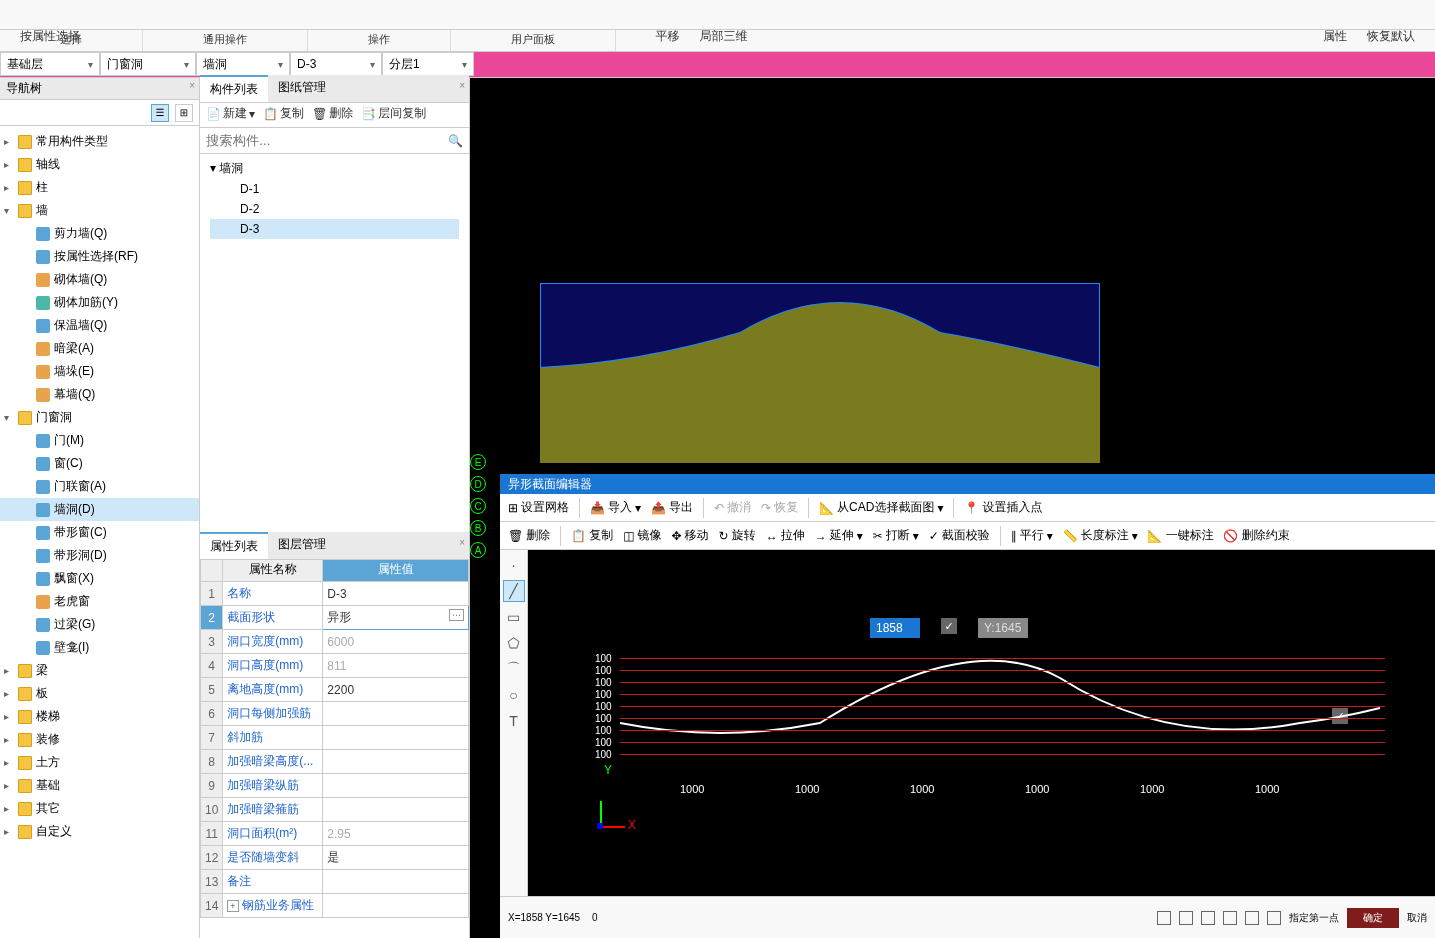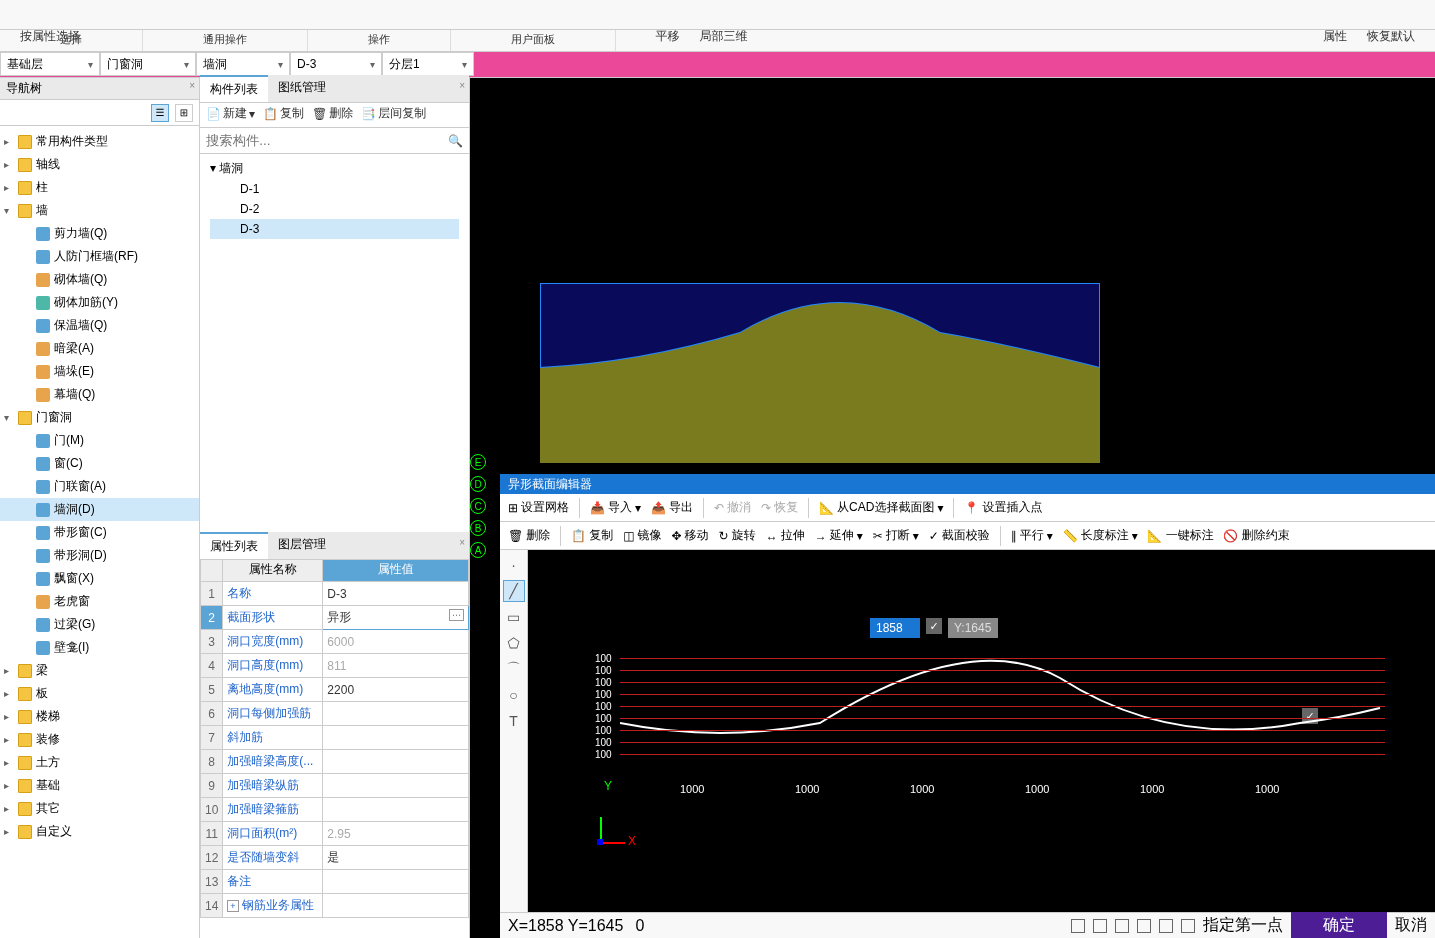--- a/index.html
+++ b/index.html
@@ -74,40 +74,40 @@
     .editor-toolbar2 { height: 28px; background: #fff; border-bottom: 1px solid #ccc; display: flex; align-items: center; gap: 10px; padding: 0 8px; }
     .et-btn { display: flex; align-items: center; gap: 3px; cursor: pointer; font-size: 12px; }
     .et-btn.disabled { color: #aaa; }
     .et-sep { width: 1px; height: 20px; background: #ccc; }
     
     .editor-body { flex: 1; background: #000; position: relative; }
     .draw-toolbar { position: absolute; left: 0; top: 0; width: 28px; bottom: 0; background: #f8f8f8; border-right: 1px solid #ccc; display: flex; flex-direction: column; padding-top: 4px; gap: 4px; align-items: center; }
     .draw-btn { width: 22px; height: 22px; border: 1px solid transparent; display: flex; align-items: center; justify-content: center; cursor: pointer; font-size: 14px; color: #555; }
     .draw-btn.active { background: #cfe8f9; border-color: #5ba4d6; }
     
-    .coord-input { position: absolute; top: 68px; left: 370px; display: flex; gap: 6px; }
+    .coord-input { position: absolute; top: 68px; left: 370px; display: flex; gap: 21px; }
     .coord-field { background: #fff; padding: 3px 6px; font-size: 12px; width: 50px; }
     .coord-field.active { background: #1976d2; color: #fff; }
     .coord-field.dim { background: #888; color: #ddd; }
     .check-sq { width: 16px; height: 16px; background: #666; color: #fff; display: flex; align-items: center; justify-content: center; font-size: 11px; }
     
     .grid-area { position: absolute; left: 120px; top: 108px; right: 50px; height: 120px; }
     .grid-line { position: absolute; left: 0; right: 0; height: 1px; background: #be1e1e; }
     .y-lbl { position: absolute; left: -25px; color: #fff; font-size: 10px; }
     .x-lbl { position: absolute; top: 125px; color: #fff; font-size: 11px; }
     
     .ori-axis { position: absolute; left: 100px; bottom: 70px; }
     .ori-axis .y-ax { position: absolute; left: 0; top: -25px; width: 2px; height: 25px; background: #0f0; }
     .ori-axis .x-ax { position: absolute; left: 0; top: 0; width: 25px; height: 2px; background: #f00; }
     .ori-axis .y-arr::after { content: "Y"; position: absolute; left: 4px; top: -38px; color: #0f0; }
     .ori-axis .x-arr::after { content: "X"; position: absolute; left: 28px; top: -8px; color: #f00; }
     
-    .editor-status { height: 26px; background: #f8f8f8; border-top: 1px solid #ccc; display: flex; align-items: center; padding: 0 8px; gap: 12px; font-size: 16px; }
+    .editor-status { height: 42px; background: #f8f8f8; border-top: 1px solid #ccc; display: flex; align-items: center; padding: 0 8px; gap: 12px; font-size: 10px; }
     .status-r { margin-left: auto; display: flex; gap: 8px; align-items: center; }
-    .ok-btn { background: #4c1d95; color: #fff; padding: 3px 32px; cursor: pointer; }
+    .ok-btn { background: #7f1d1d; color: #fff; padding: 3px 16px; cursor: pointer; }
     .icon-sm { width: 14px; height: 14px; display: inline-block; border: 1px solid #666; }
   </style>
 </head>
 <body>
 
 <div class="ribbon-top">
   <span class="ribbon-item">按属性选择</span>
   <span style="flex:1"></span>
   <span class="ribbon-item">平移</span>
   <span class="ribbon-item">局部三维</span>
@@ -163,21 +163,21 @@
           <span>墙</span>
         </div>
         <div class="tree-node lvl2">
           <span class="tree-toggle"></span>
           <span class="tree-icon blue"></span>
           <span>剪力墙(Q)</span>
         </div>
         <div class="tree-node lvl2">
           <span class="tree-toggle"></span>
           <span class="tree-icon blue"></span>
-          <span>人防门框墙(RF)</span>
+          <span>按属性选择(RF)</span>
         </div>
         <div class="tree-node lvl2">
           <span class="tree-toggle"></span>
           <span class="tree-icon orange"></span>
           <span>砌体墙(Q)</span>
         </div>
         <div class="tree-node lvl2">
           <span class="tree-toggle"></span>
           <span class="tree-icon teal"></span>
           <span>砌体加筋(Y)</span>

